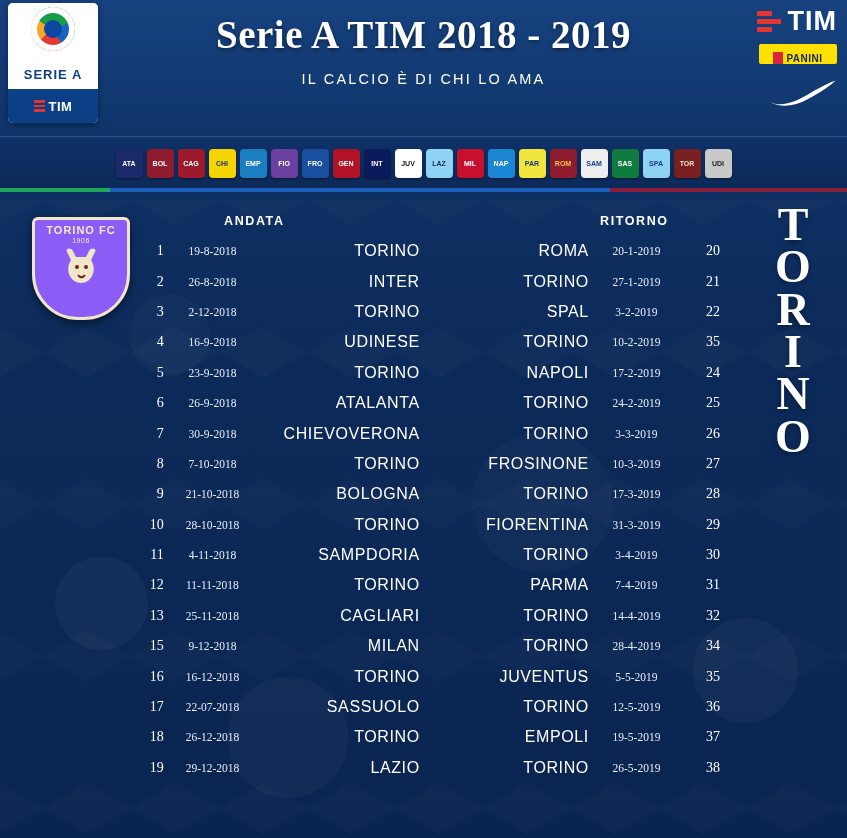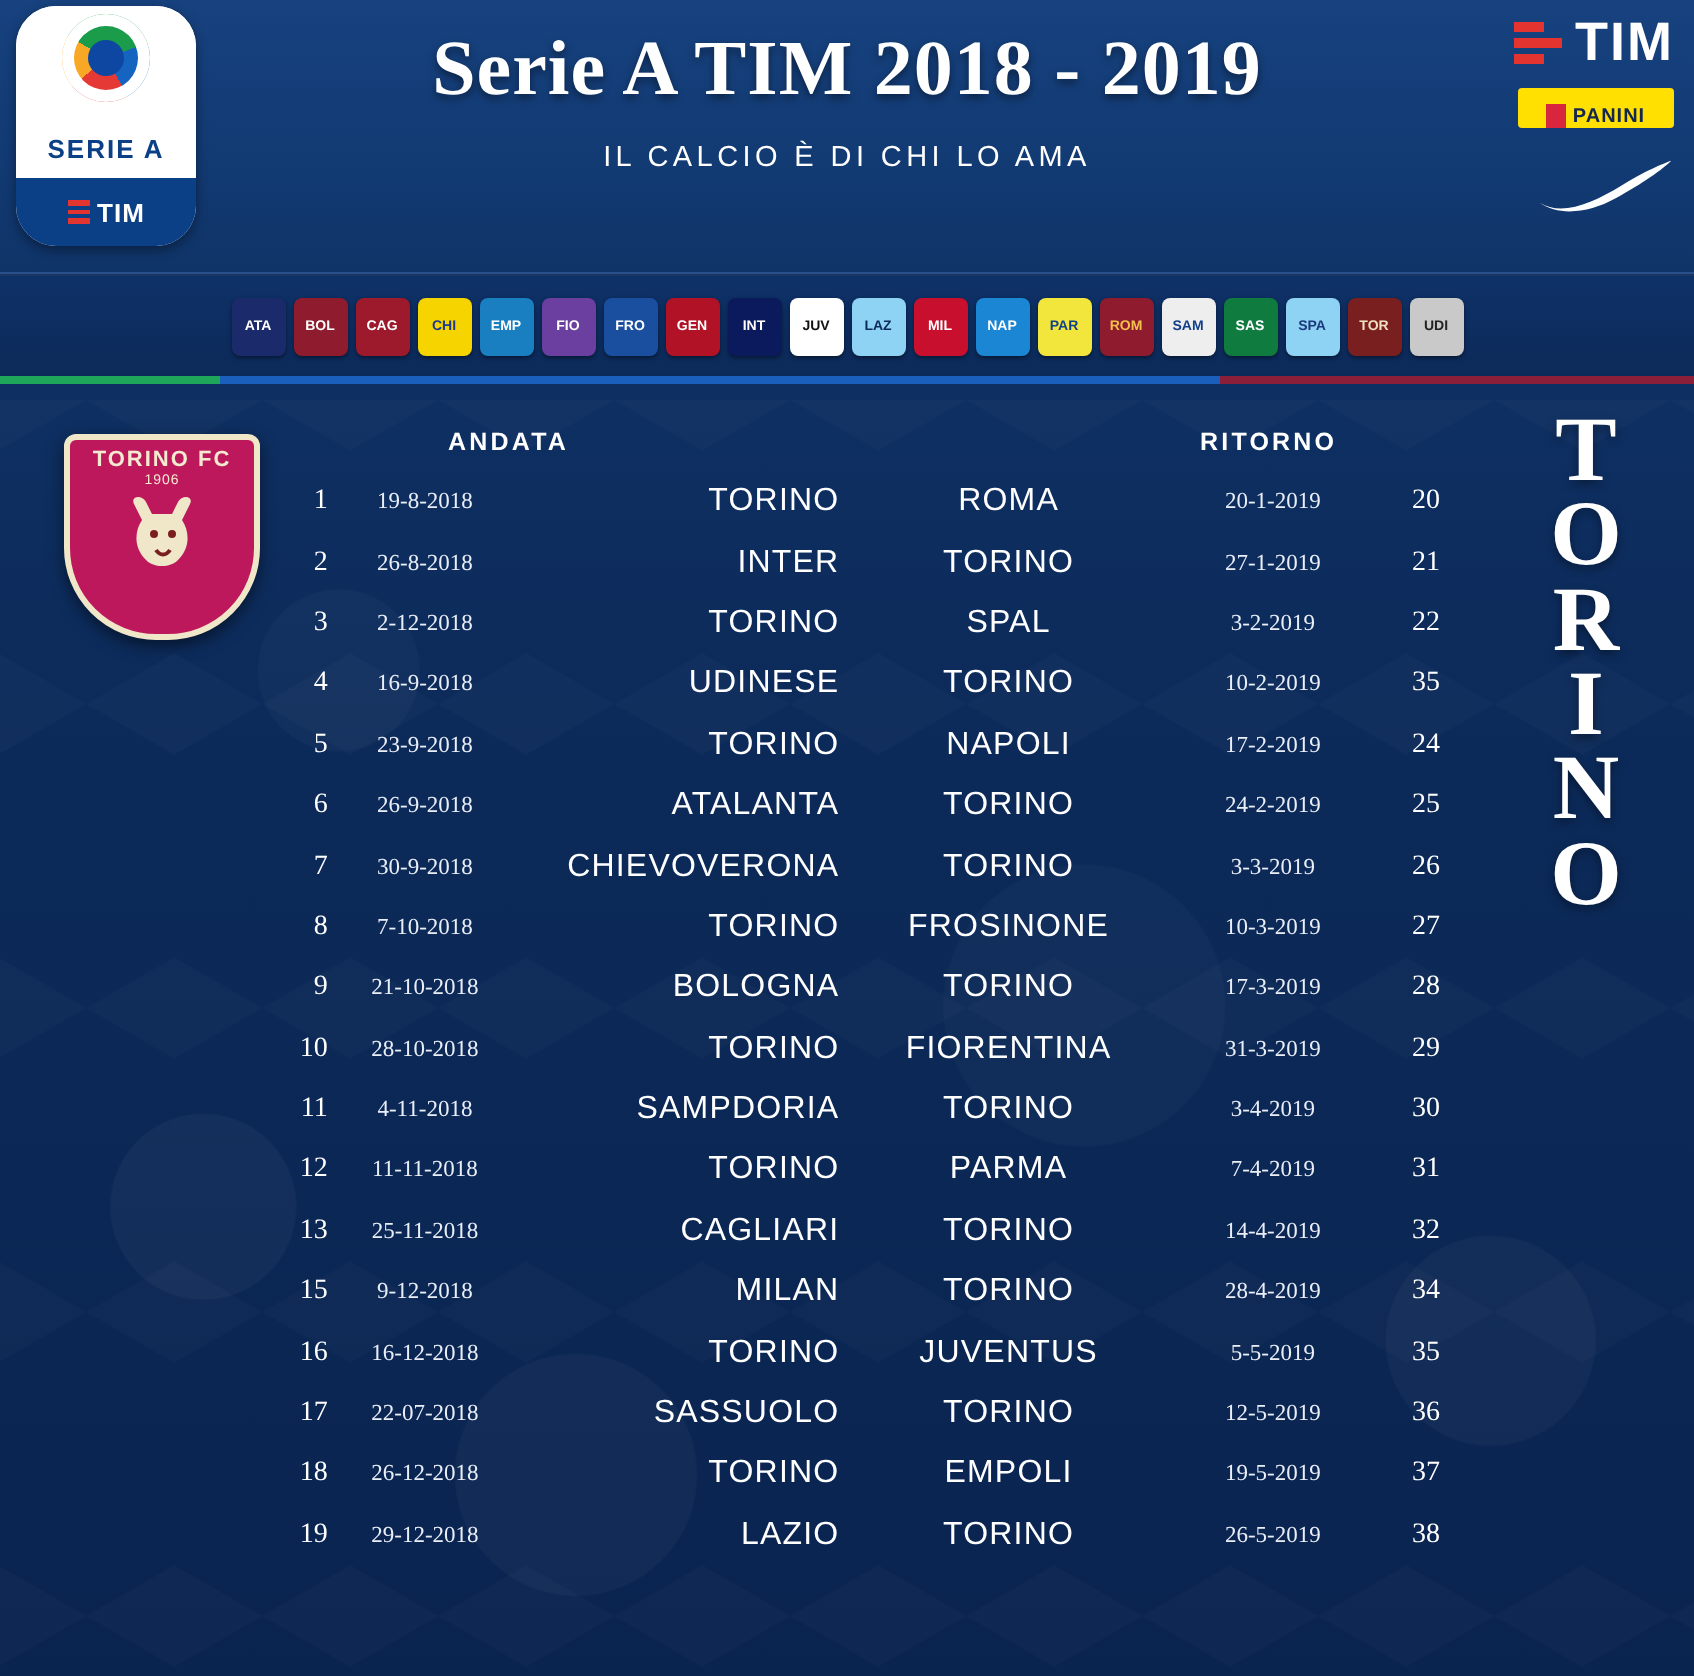--- a/index.html
+++ b/index.html
@@ -31,21 +31,21 @@
     z-index:0;
   }
   
   .header{
     position:relative;z-index:3;height:136px;
     background:linear-gradient(180deg,#17427f 0%, #123a73 60%, #0f3468 100%);
     border-bottom:1px solid rgba(255,255,255,.08);
   }
   .serie-a-badge{
     position:absolute;left:8px;top:3px;width:90px;height:120px;
-    border-radius:20px;overflow:hidden;
+    border-radius:5px;overflow:hidden;
     background:#ffffff;
     box-shadow:0 2px 6px rgba(0,0,0,.4);
   }
   .sa-top{height:56px;background:#ffffff;position:relative;}
   .sa-ball{
     position:absolute;left:50%;top:26px;transform:translate(-50%,-50%);
     width:44px;height:44px;border-radius:50%;
     background:
       conic-gradient(from 0deg,#1a9c4a 0deg 70deg,#1565c0 70deg 150deg,#e53935 150deg 230deg,#f9a825 230deg 300deg,#1a9c4a 300deg 360deg);
     box-shadow:inset 0 0 0 6px #ffffff;
@@ -106,21 +106,21 @@
     overflow:hidden;
   }
   .rule{
     position:relative;z-index:3;height:4px;
     background:linear-gradient(90deg,#1ea65a 0%, #1ea65a 13%, #1b5fbd 13%, #1b5fbd 72%, #8b1f3a 72%, #8b1f3a 100%);
   }
   
   .content{position:relative;z-index:3;height:625px;}
   .crest{
     position:absolute;left:32px;top:25px;width:92px;height:97px;
-    background:#be185d;border:3px solid #f0e6c8;border-radius:6px 6px 46px 46px;
+    background:#8b5cf6;border:3px solid #f0e6c8;border-radius:6px 6px 46px 46px;
     box-shadow:0 3px 8px rgba(0,0,0,.5);
     display:flex;flex-direction:column;align-items:center;
   }
   .crest-top{
     margin-top:4px;font-size:11px;font-weight:bold;letter-spacing:1px;color:#f3ead0;
   }
   .crest-year{font-size:7px;color:#f3ead0;margin-top:1px;letter-spacing:.5px;}
   .crest-bull{
     margin-top:1px;width:46px;height:44px;
     display:flex;align-items:center;justify-content:center;
@@ -139,21 +139,21 @@
   .col-head.andata{left:189px;margin-left:35px;}
   .col-head.ritorno{left:600px;}
   table.fixtures{
     position:absolute;left:130px;top:44px;width:590px;
     border-collapse:collapse;
   }
   table.fixtures td{padding:0;height:30.4px;vertical-align:middle;}
   .c-no{width:32px;text-align:right;font-size:14px;color:#ffffff;font-family:"Liberation Serif", serif;padding-right:8px;}
   .c-date1{width:92px;text-align:center;font-size:11.5px;color:#e9eef7;font-family:"Liberation Serif", serif;}
   .c-home{width:150px;text-align:right;font-size:16px;color:#ffffff;padding-right:9px;letter-spacing:.6px;}
-  .c-away{width:160px;text-align:center;font-size:16px;color:#ffffff;padding-left:9px;letter-spacing:.6px;margin-left:17px;}
+  .c-away{width:160px;text-align:right;font-size:16px;color:#ffffff;padding-left:9px;letter-spacing:.6px;margin-left:17px;}
   .c-date2{width:90px;text-align:center;font-size:11.5px;color:#e9eef7;font-family:"Liberation Serif", serif;}
   .c-no2{width:34px;text-align:right;font-size:14px;color:#ffffff;font-family:"Liberation Serif", serif;padding-right:4px;}
 </style>
 </head>
 <body>
 
 <div class="bg-pattern"></div>
 <div class="bg-hex"></div>
 
 <div class="header">

